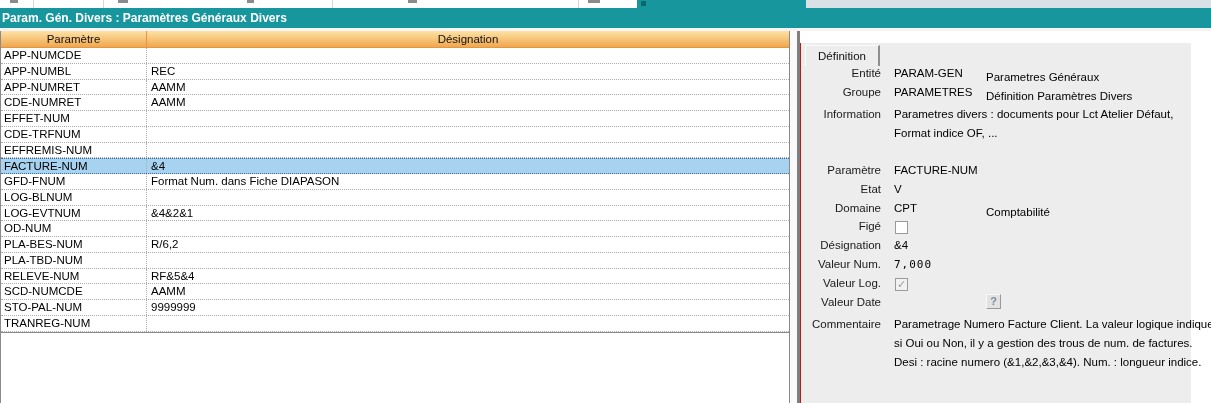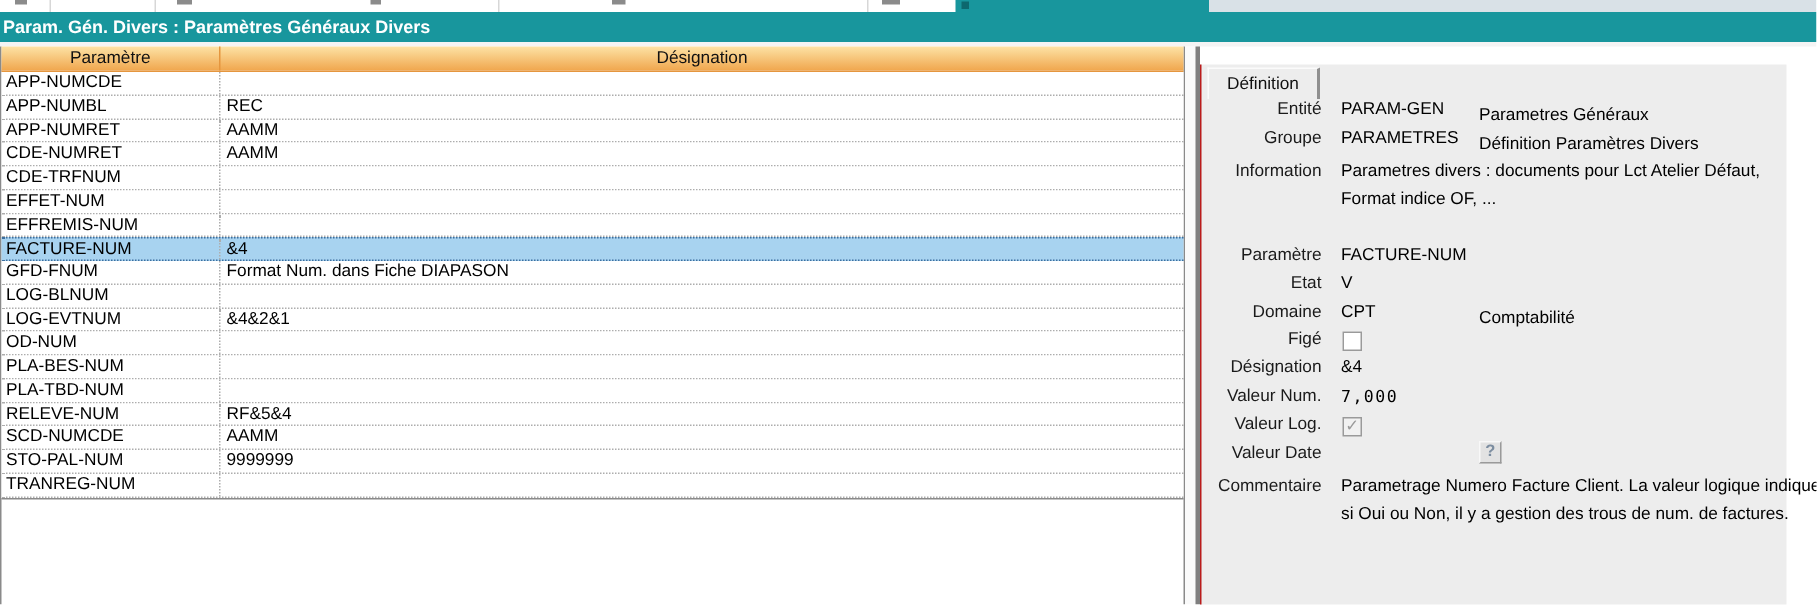--- a/index.html
+++ b/index.html
@@ -104,25 +104,25 @@
         </div>
         <div class="trow">
           <div class="tc1">APP-NUMRET</div>
           <div class="tc2">AAMM</div>
         </div>
         <div class="trow">
           <div class="tc1">CDE-NUMRET</div>
           <div class="tc2">AAMM</div>
         </div>
         <div class="trow">
+          <div class="tc1">EFFET-NUM</div>
+          <div class="tc2"></div>
+        </div>
+        <div class="trow">
           <div class="tc1">CDE-TRFNUM</div>
-          <div class="tc2"></div>
-        </div>
-        <div class="trow">
-          <div class="tc1">EFFET-NUM</div>
           <div class="tc2"></div>
         </div>
         <div class="trow">
           <div class="tc1">EFFREMIS-NUM</div>
           <div class="tc2"></div>
         </div>
         <div class="trow selected">
           <div class="tc1">FACTURE-NUM</div>
           <div class="tc2">&amp;4</div>
         </div>
@@ -137,20 +137,21 @@
         <div class="trow">
           <div class="tc1">LOG-EVTNUM</div>
           <div class="tc2">&amp;4&amp;2&amp;1</div>
         </div>
         <div class="trow">
           <div class="tc1">OD-NUM</div>
           <div class="tc2"></div>
         </div>
         <div class="trow">
           <div class="tc1">PLA-BES-NUM</div>
+          <div class="tc2">R/6,2</div>
         </div>
         <div class="trow">
           <div class="tc1">PLA-TBD-NUM</div>
           <div class="tc2"></div>
         </div>
         <div class="trow">
           <div class="tc1">RELEVE-NUM</div>
           <div class="tc2">RF&amp;5&amp;4</div>
         </div>
         <div class="trow">
@@ -223,16 +224,17 @@
     </div>
     <div class="frow" style="top:253px">
       <span class="flabel">Valeur Date</span>
       <span class="help-btn">?</span>
     </div>
     <div class="frow multiline" style="top:272px">
       <span class="flabel">Commentaire</span>
       <span class="fval">
         <span>Parametrage Numero Facture Client. La valeur logique indique</span><br>
         <span>si Oui ou Non, il y a gestion des trous de num. de factures.</span><br>
+        <span>Desi : racine numero (&amp;1,&amp;2,&amp;3,&amp;4). Num. : longueur indice.</span>
       </span>
     </div>
   </div>
 </div>
 
 </body></html>

